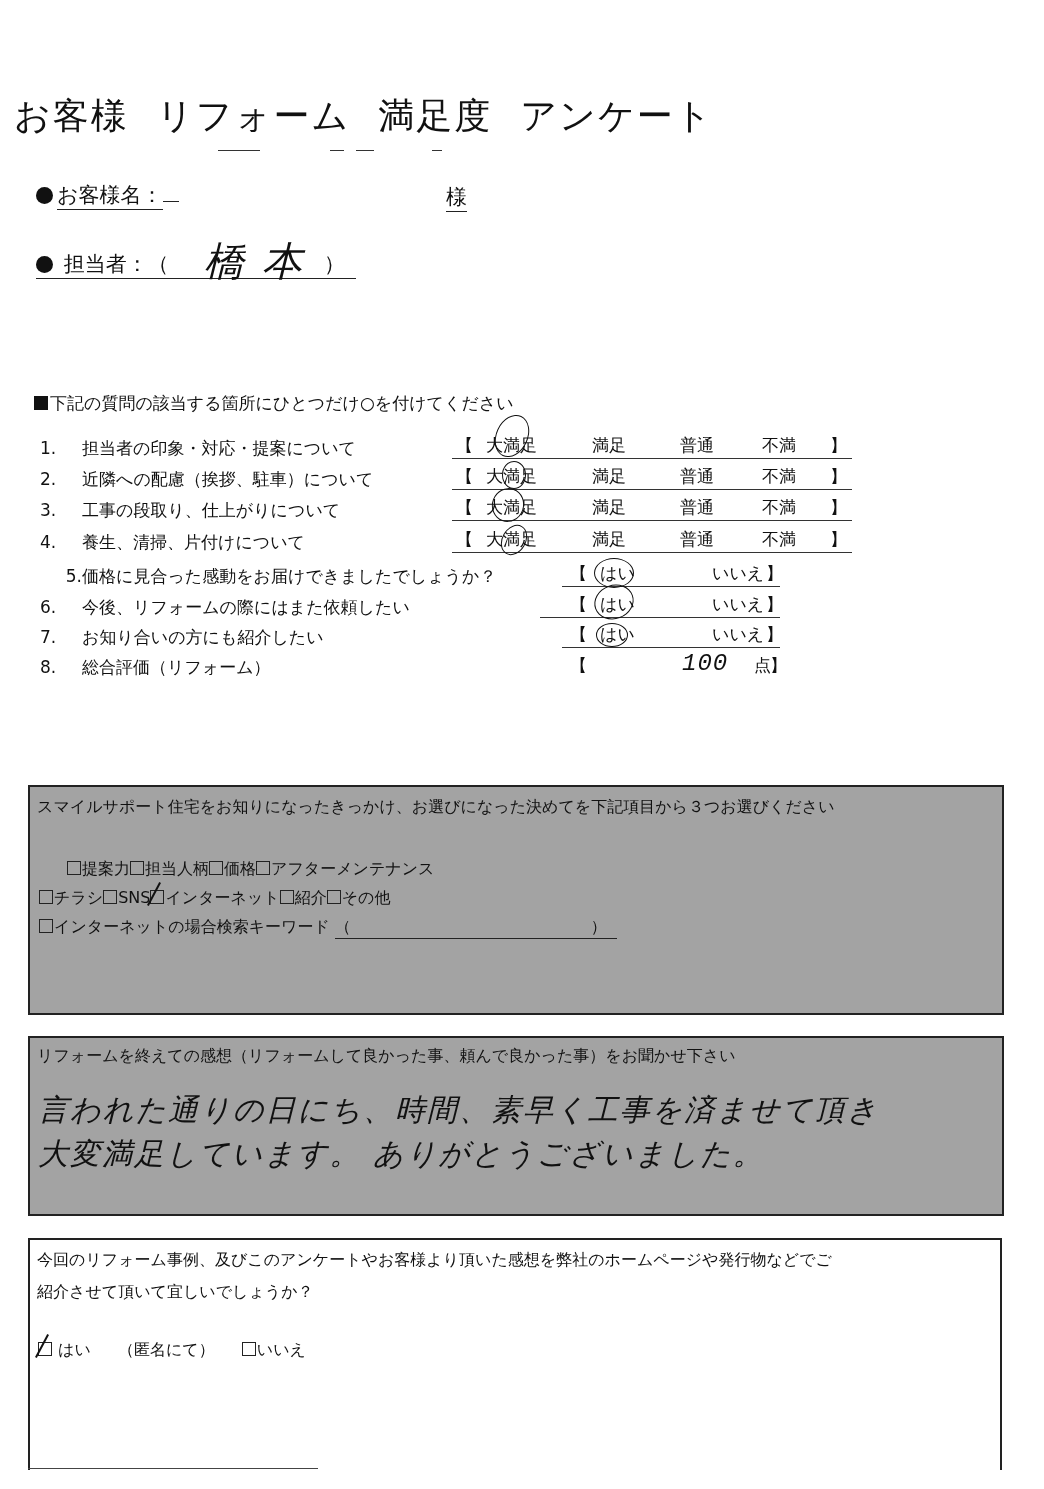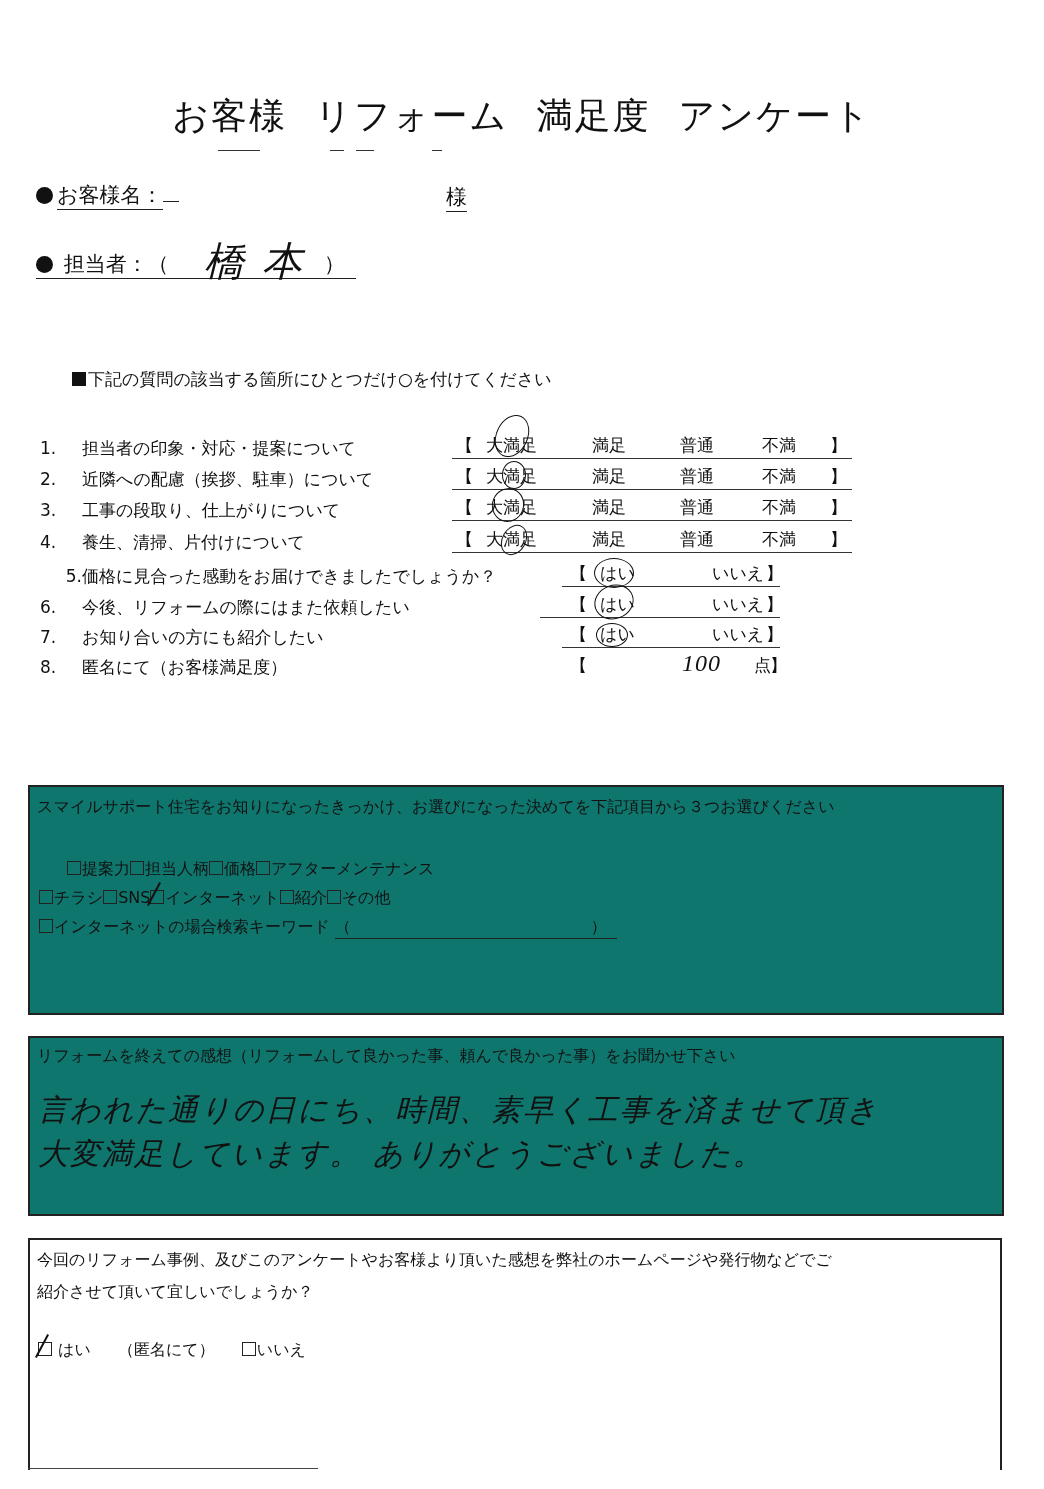--- a/index.html
+++ b/index.html
@@ -1,33 +1,33 @@
 <!DOCTYPE html>
 <html><head>
 <meta charset="utf-8">
 <style>
   html, body { margin:0; padding:0; background:#ffffff; }
   body { width:1044px; height:1489px; position:relative; overflow:hidden; color:#111; font-family:"DejaVu Sans","Liberation Sans",sans-serif; }
   .abs { position:absolute; }
-  .title { left:0; width:1044px; top:92px; text-align:center; font-size:36px; letter-spacing:2px; word-spacing:18px; }
+  .title { left:0; width:1044px; top:92px; font-size:36px; letter-spacing:2px; word-spacing:18px; }
   .title span { margin:0 14px; }
   .dashes { top:150px; left:218px; width:240px; height:6px; }
   .dashes i { position:absolute; top:0; height:1px; background:#333; }
   .field { font-size:21px; white-space:nowrap; }
   .bullet { display:inline-block; width:17px; height:17px; border-radius:50%; background:#111; vertical-align:-2px; margin-right:4px; }
   .ul { border-bottom:1.5px solid #222; padding-bottom:2px; }
-  .hand { font-family:Liberation Serif, serif; font-style:italic; }
-  .instr { left:34px; top:368px; font-size:17px;margin-left:38px; }
+  .hand { font-family:Liberation Mono, monospace; font-style:italic; }
+  .instr { left:34px; top:392px; font-size:17px; }
   .sq { display:inline-block; width:14px; height:14px; background:#111; margin-right:2px; vertical-align:-1px; }
   .q { left:40px; font-size:17px; white-space:nowrap; }
   .q .num { display:inline-block; width:42px; }
   .opts { font-size:17px; white-space:nowrap; border-bottom:1.5px solid #333; height:24px; }
   .opts span { position:absolute; top:0; }
   .circle { position:absolute; border:1.8px solid #111; border-radius:50%; }
-  .box { border:2px solid #222; background:#0f766e; }
+  .box { border:2px solid #222; background:#a3a3a3; }
   .boxtext { font-size:16px; white-space:nowrap; }
   .cb { display:inline-block; width:12px; height:12px; border:1.2px solid #222; vertical-align:-1px; margin-right:1px; position:relative; }
   .cb.checked::after { content:""; position:absolute; left:2px; top:-10px; width:2px; height:26px; background:#111; transform:rotate(28deg); }
   .handwrite { font-family:"DejaVu Serif","Liberation Serif",serif; font-style:italic; font-size:30px; white-space:nowrap; letter-spacing:2px; }
 </style>
 </head>
 <body>
 
 <div class="abs title">
   <span>お客様</span><span>リフォーム</span><span>満足度</span><span>アンケート</span>
@@ -95,21 +95,21 @@
   <span style="left:140px">満足</span>
   <span style="left:228px">普通</span>
   <span style="left:310px">不満</span>
   <span style="left:378px">】</span>
   <div class="circle" style="left:50px;top:-4px;width:22px;height:30px;transform:rotate(30deg);"></div>
 </div>
 
 <div class="abs q" style="top:565px;text-align:right;"><span class="num">5.</span><span>価格に見合った感動をお届けできましたでしょうか？</span></div>
 <div class="abs q" style="top:596px;"><span class="num">6.</span><span>今後、リフォームの際にはまた依頼したい</span></div>
 <div class="abs q" style="top:626px;"><span class="num">7.</span><span>お知り合いの方にも紹介したい</span></div>
-<div class="abs q" style="top:656px;"><span class="num">8.</span><span>匿名にて（お客様満足度）</span></div>
+<div class="abs q" style="top:656px;"><span class="num">8.</span><span>総合評価（リフォーム）</span></div>
 
 <div class="abs opts" style="left:562px;top:562px;width:218px;">
   <span style="left:8px">【</span>
   <span style="left:38px">はい</span>
   <span style="left:150px">いいえ</span>
   <span style="left:204px">】</span>
   <div class="circle" style="left:32px;top:-4px;width:38px;height:28px;"></div>
 </div>
 <div class="abs opts" style="left:540px;top:593px;width:240px;">
   <span style="left:30px">【</span>

